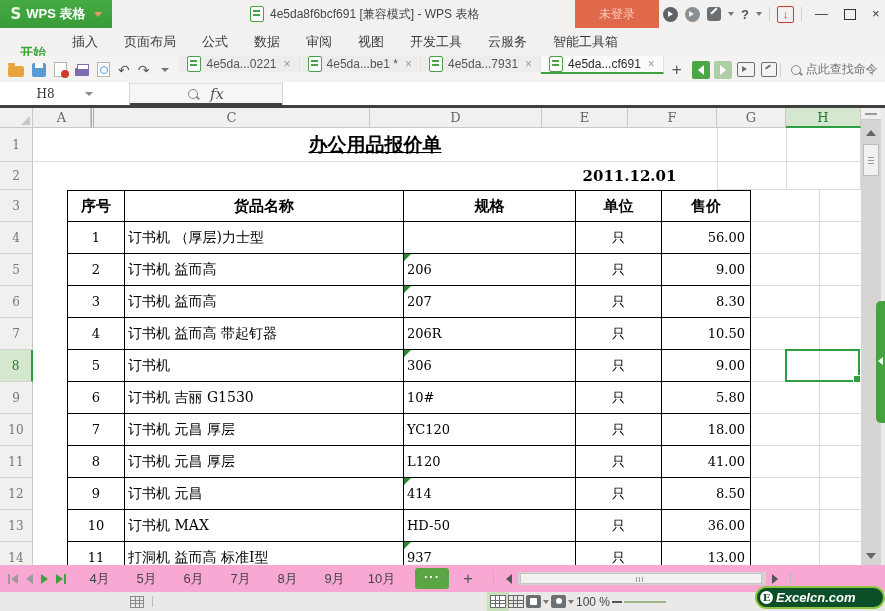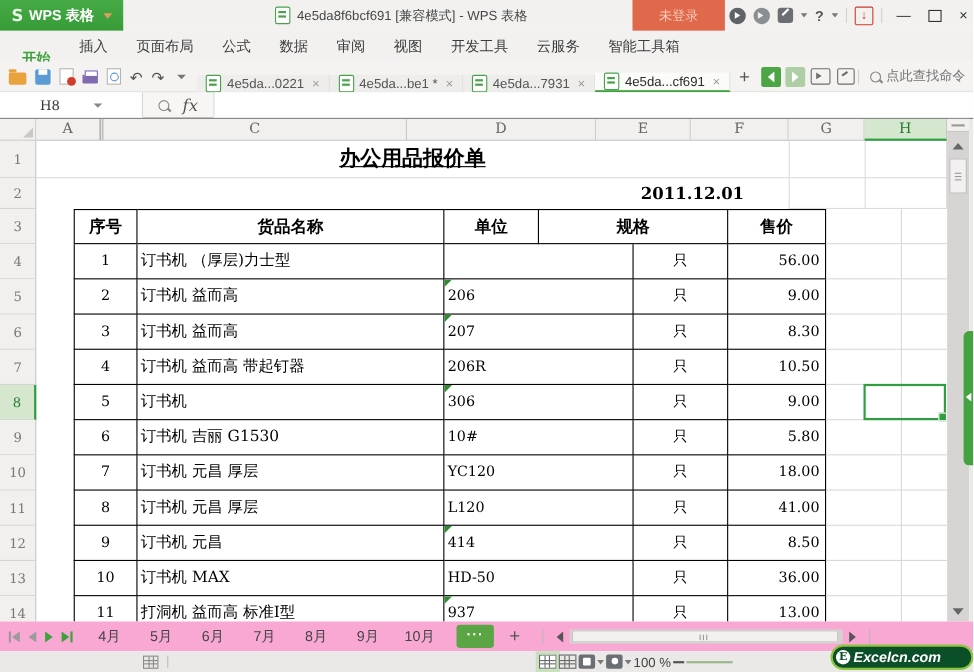--- a/index.html
+++ b/index.html
@@ -46,42 +46,42 @@
   .ic-save{background:#5b9bd5;border-radius:2px;height:14px;width:14px;margin-top:1px;}
   .ic-save:before{content:"";position:absolute;left:3px;top:0px;width:8px;height:5px;background:#fff;}
   .ic-pdf{background:#fff;border:1px solid #b5b4b3;width:11px;height:13px;}
   .ic-pdf:before{content:"";position:absolute;right:-3px;bottom:-2px;width:8px;height:8px;border-radius:50%;background:#d23a2c;}
   .ic-print{background:#7e6bb0;width:14px;height:8px;margin-top:5px;border-radius:1px;}
   .ic-print:before{content:"";position:absolute;left:2px;top:-4px;width:10px;height:4px;background:#fff;border:1px solid #7e6bb0;}
   .ic-preview{background:#fff;border:1px solid #b5b4b3;width:11px;height:13px;}
   .ic-preview:before{content:"";position:absolute;left:2px;top:3px;width:6px;height:6px;border:1.5px solid #5b9bd5;border-radius:50%;}
   .uglyph{font-size:14px;color:#555;line-height:16px;}
   .tb-caret{width:0;height:0;border-left:4px solid transparent;border-right:4px solid transparent;border-top:4px solid #777;margin:0 4px;}
-  .doc-tab-strip{display:flex;align-items:flex-end;height:28px;}
+  .doc-tab-strip{display:flex;align-items:flex-start;height:28px;}
   .doc-tab{display:flex;align-items:center;gap:5px;padding:0 8px;font-size:12px;color:#555;background:#eeedec;border-right:1px solid #e2e1e0;box-sizing:border-box;}
   .doc-tab.active{background:#fbfbfa;color:#2b2b2b;border-bottom:2px solid #3da23d;}
   .dtclose{color:#999;font-size:12px;margin-left:2px;}
   .plus{font-size:17px;color:#555;padding:0 8px;}
   .nav-sq{width:18px;height:18px;border-radius:2px;display:flex;align-items:center;justify-content:center;margin:0 2px;}
   .nav-sq.g{background:#4ca646;}
   .nav-sq.pale{background:#aecfa5;}
   .nav-sq .arr{width:0;height:0;border-top:5px solid transparent;border-bottom:5px solid transparent;}
   .arr.l{border-right:6px solid #fff;}
   .arr.r{border-left:6px solid #fff;}
   .gray-glyph{width:16px;height:13px;border:1.5px solid #6d6d6d;border-radius:2px;position:relative;margin:0 3px;}
   .gray-glyph:after{content:"";position:absolute;left:4px;top:2.5px;width:0;height:0;border-left:5px solid #6d6d6d;border-top:3px solid transparent;border-bottom:3px solid transparent;}
   .share-glyph{width:14px;height:13px;border:1.5px solid #6d6d6d;border-radius:2px;position:relative;margin:0 3px;}
   .share-glyph:after{content:"";position:absolute;left:3px;top:3px;width:6px;height:2px;background:#6d6d6d;transform:rotate(-35deg);}
   .search-zone{display:flex;align-items:center;gap:5px;margin-left:10px;}
   .mag{width:8px;height:8px;border:1.5px solid #888;border-radius:50%;position:relative;}
   .mag:after{content:"";position:absolute;left:7px;top:7px;width:4px;height:1.5px;background:#888;transform:rotate(45deg);}
   .search-text{font-size:12px;color:#737373;}
 
   
-  .fbar{position:absolute;left:0;top:84px;width:885px;height:24px;background:#f7f6f5;border-bottom:1px solid #404040;box-sizing:border-box;display:flex;align-items:center;}
+  .fbar{position:absolute;left:0;top:84px;width:885px;height:24px;background:#f7f6f5;border-bottom:5px solid #404040;box-sizing:border-box;display:flex;align-items:center;gap:44px;}
   .namebox{width:130px;height:23px;background:#fff;border-right:1px solid #d8d7d6;display:flex;align-items:center;justify-content:center;gap:30px;font-size:12px;color:#333;box-sizing:border-box;font-family:"DejaVu Serif",serif;}
   .nb-caret{width:0;height:0;border-left:4px solid transparent;border-right:4px solid transparent;border-top:4px solid #888;}
   .fx-zone{display:flex;align-items:center;gap:12px;padding:0 14px;}
   .fx{font-family:"DejaVu Serif",serif;font-style:italic;font-size:15px;color:#555;}
   .finput{flex:1;height:23px;background:#fff;border-left:1px solid #d8d7d6;}
 
   
   .grid{position:absolute;left:0;top:108px;width:861px;height:457px;background:#fff;overflow:hidden;}
   .corner{position:absolute;left:0;top:0;width:33px;height:20px;background:#f1f0ef;border-right:1px solid #c9c8c7;border-bottom:1px solid #c9c8c7;box-sizing:border-box;}
   .corner:after{content:"";position:absolute;right:2px;bottom:2px;width:0;height:0;border-bottom:9px solid #c9c8c7;border-left:9px solid transparent;}
@@ -313,22 +313,22 @@
       <div class="gline" style="left:684px;top:61px;width:144px;height:1px;"></div>
       <div class="gline" style="left:684px;top:0;width:1px;height:62px;"></div>
       <div class="gline" style="left:753px;top:0;width:1px;height:62px;"></div>
       <div class="gline" style="left:827px;top:0;width:1px;height:62px;"></div>
       <div class="title-cell">办公用品报价单</div>
       <div class="date-cell">2011.12.01</div>
       <div class="rows">
         <div class="grow hdr">
           <div class="cell ca">序号</div>
           <div class="cell cc">货品名称</div>
+          <div class="cell cd">规格</div>
           <div class="cell ce">单位</div>
-          <div class="cell cd">规格</div>
           <div class="cell cf">售价</div>
           <div class="cell cg"></div>
           <div class="cell ch"></div>
         </div>
       <div class="grow">
             <div class="cell ca">1</div>
             <div class="cell cc">订书机 （厚层)力士型</div>
             <div class="cell cd"></div>
             <div class="cell ce">只</div>
             <div class="cell cf">56.00</div>

